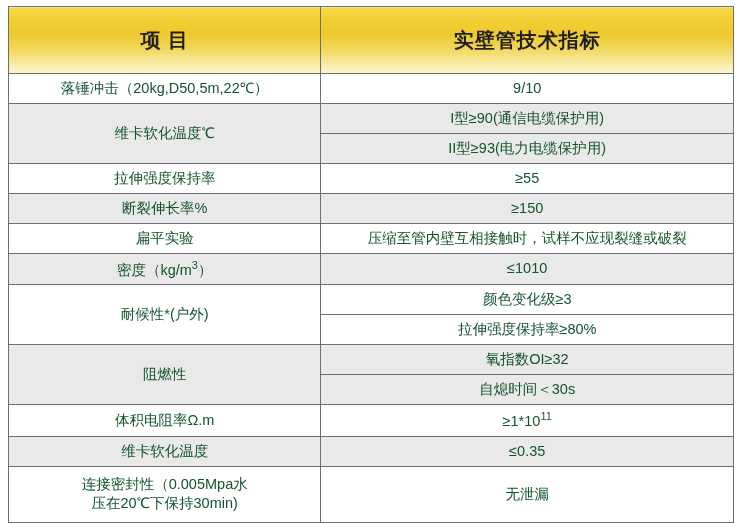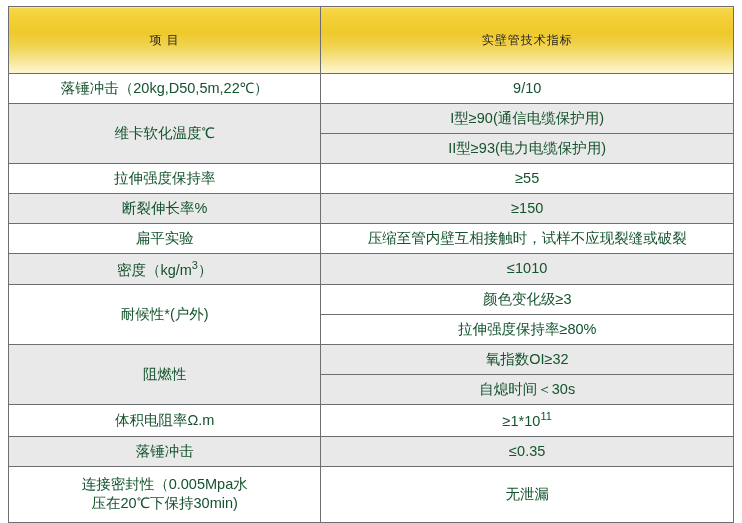--- a/index.html
+++ b/index.html
@@ -34,22 +34,22 @@
     line-height: 1.35;
     padding: 4px 4px;
     color: #14532d;
   }
   .col-left { width: 312px; }
   .col-right { width: 412px; }
 
   
   tr.head td {
     height: 58px;
-    font-size: 12px;
-    font-weight: normal;
+    font-size: 20px;
+    font-weight: bold;
     letter-spacing: 1px;
     background: linear-gradient(180deg,
         #f7d84a 0%,
         #f3cf36 18%,
         #eec92c 38%,
         #f0d34e 58%,
         #f6e48d 78%,
         #fdf7d2 100%);
     color: #231f20;
     border-color: #6d6e71;
@@ -136,21 +136,21 @@
       <tr class="row-h">
         <td class="shade">自熄时间＜30s</td>
       </tr>
 
       <tr class="row-h">
         <td class="plain">体积电阻率Ω.m</td>
         <td class="plain"><span>≥1*10</span><span class="sup">11</span></td>
       </tr>
 
       <tr class="row-h">
-        <td class="shade">落锤冲击</td>
+        <td class="shade">维卡软化温度</td>
         <td class="shade">≤0.35</td>
       </tr>
 
       <tr class="row-tall">
         <td class="plain two-line"><span>连接密封性（0.005Mpa水</span><br><span>压在20℃下保持30min)</span></td>
         <td class="plain">无泄漏</td>
       </tr>
 
       <tr>
         <td class="note-cell" colspan="2">注：*表示户外管材要求</td>

